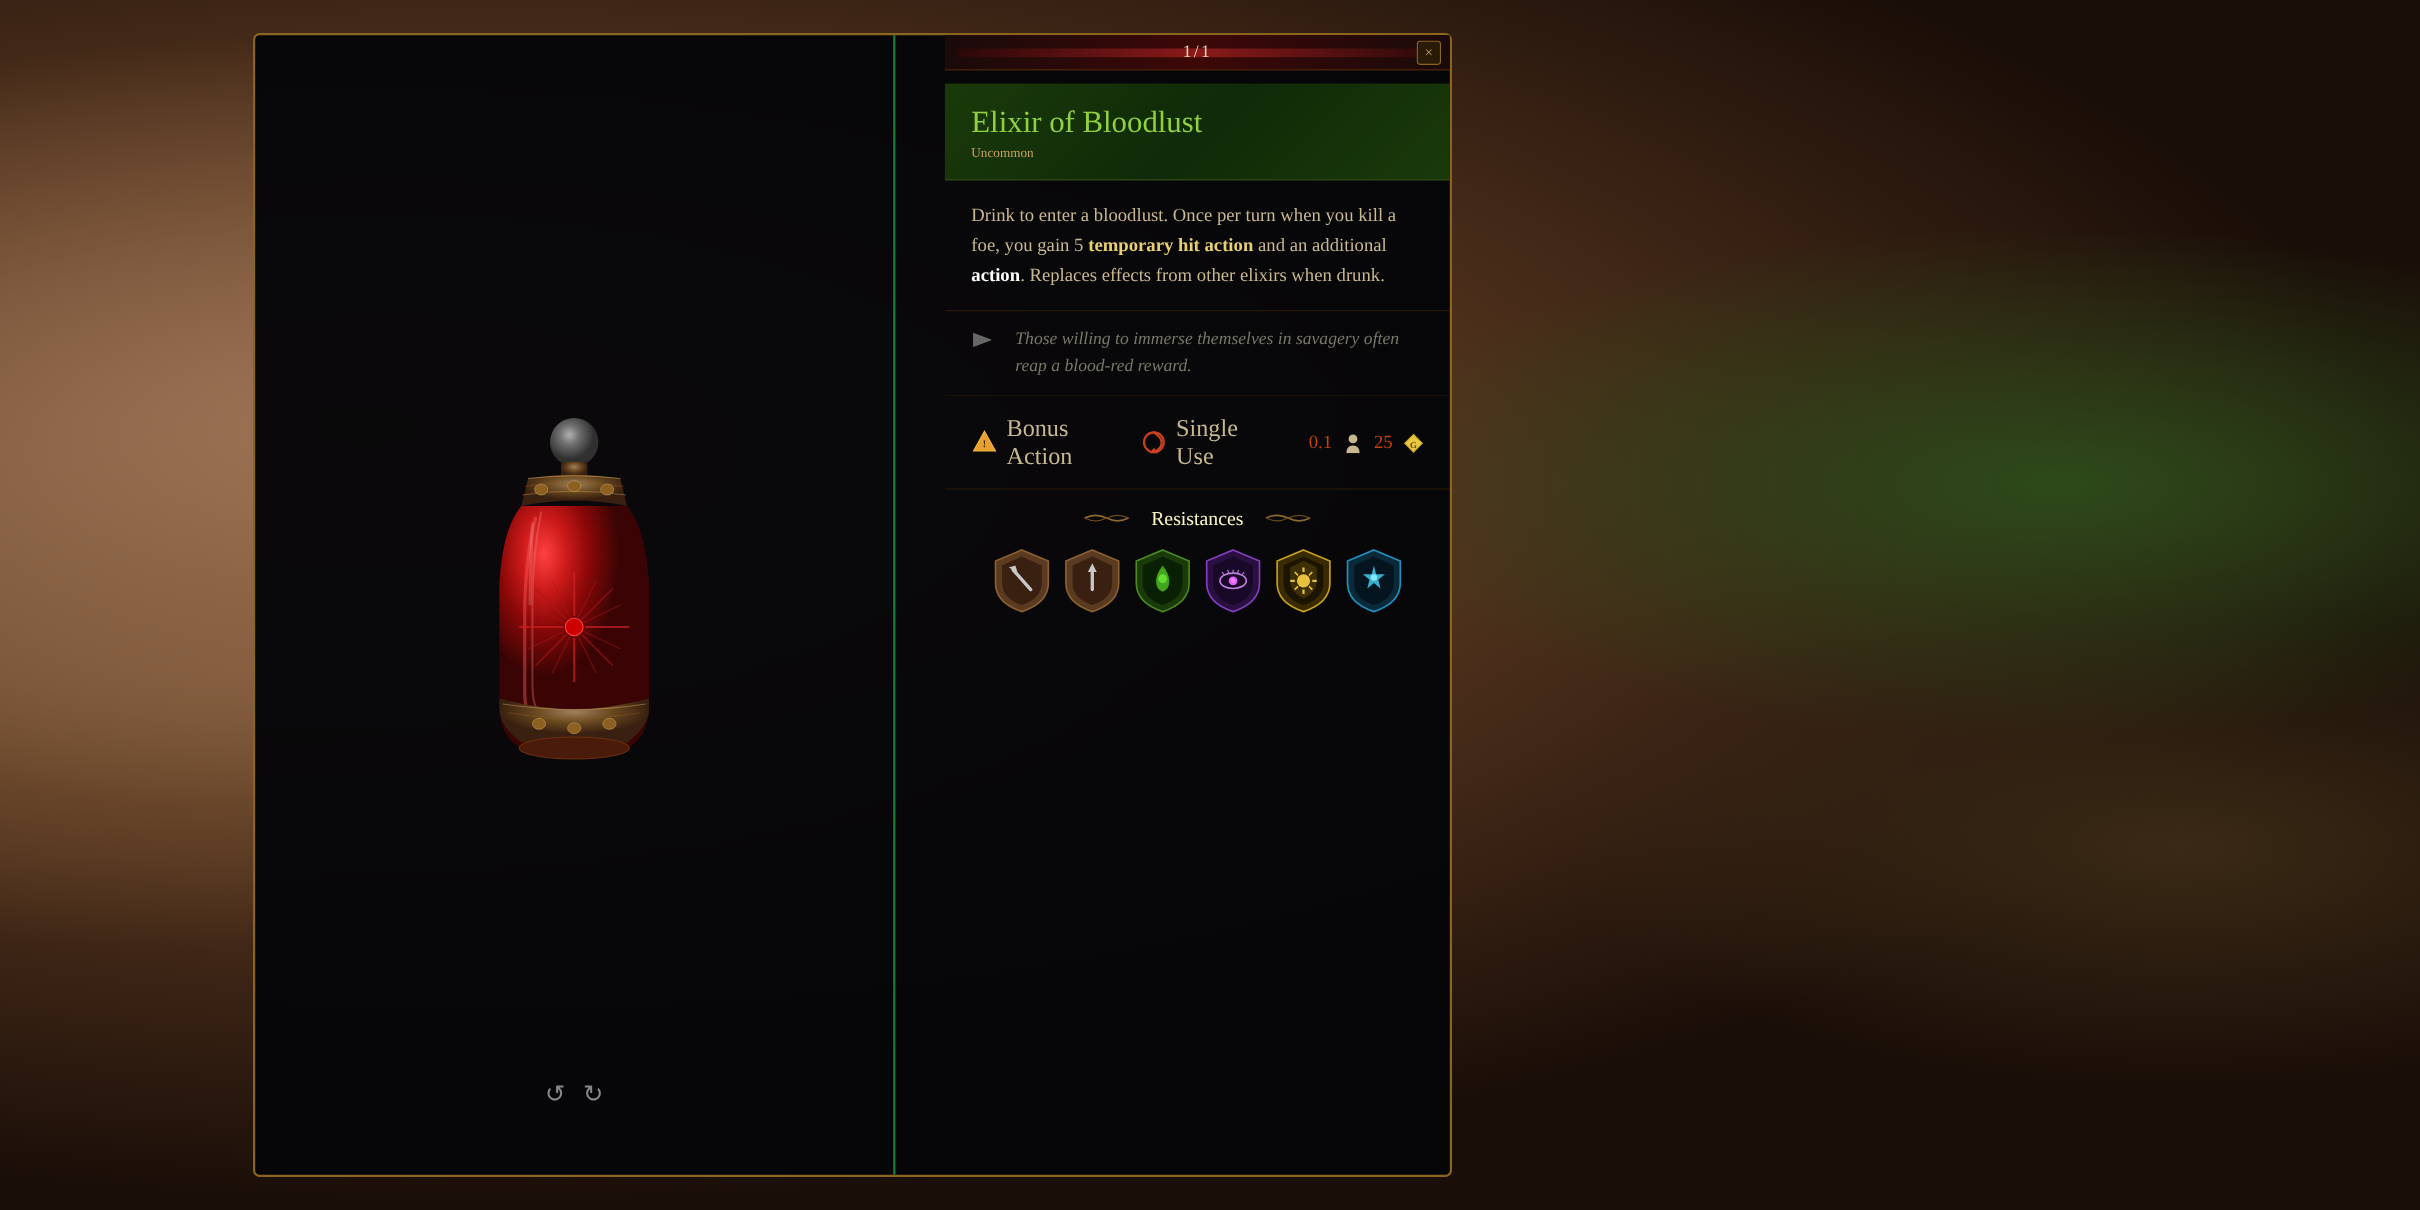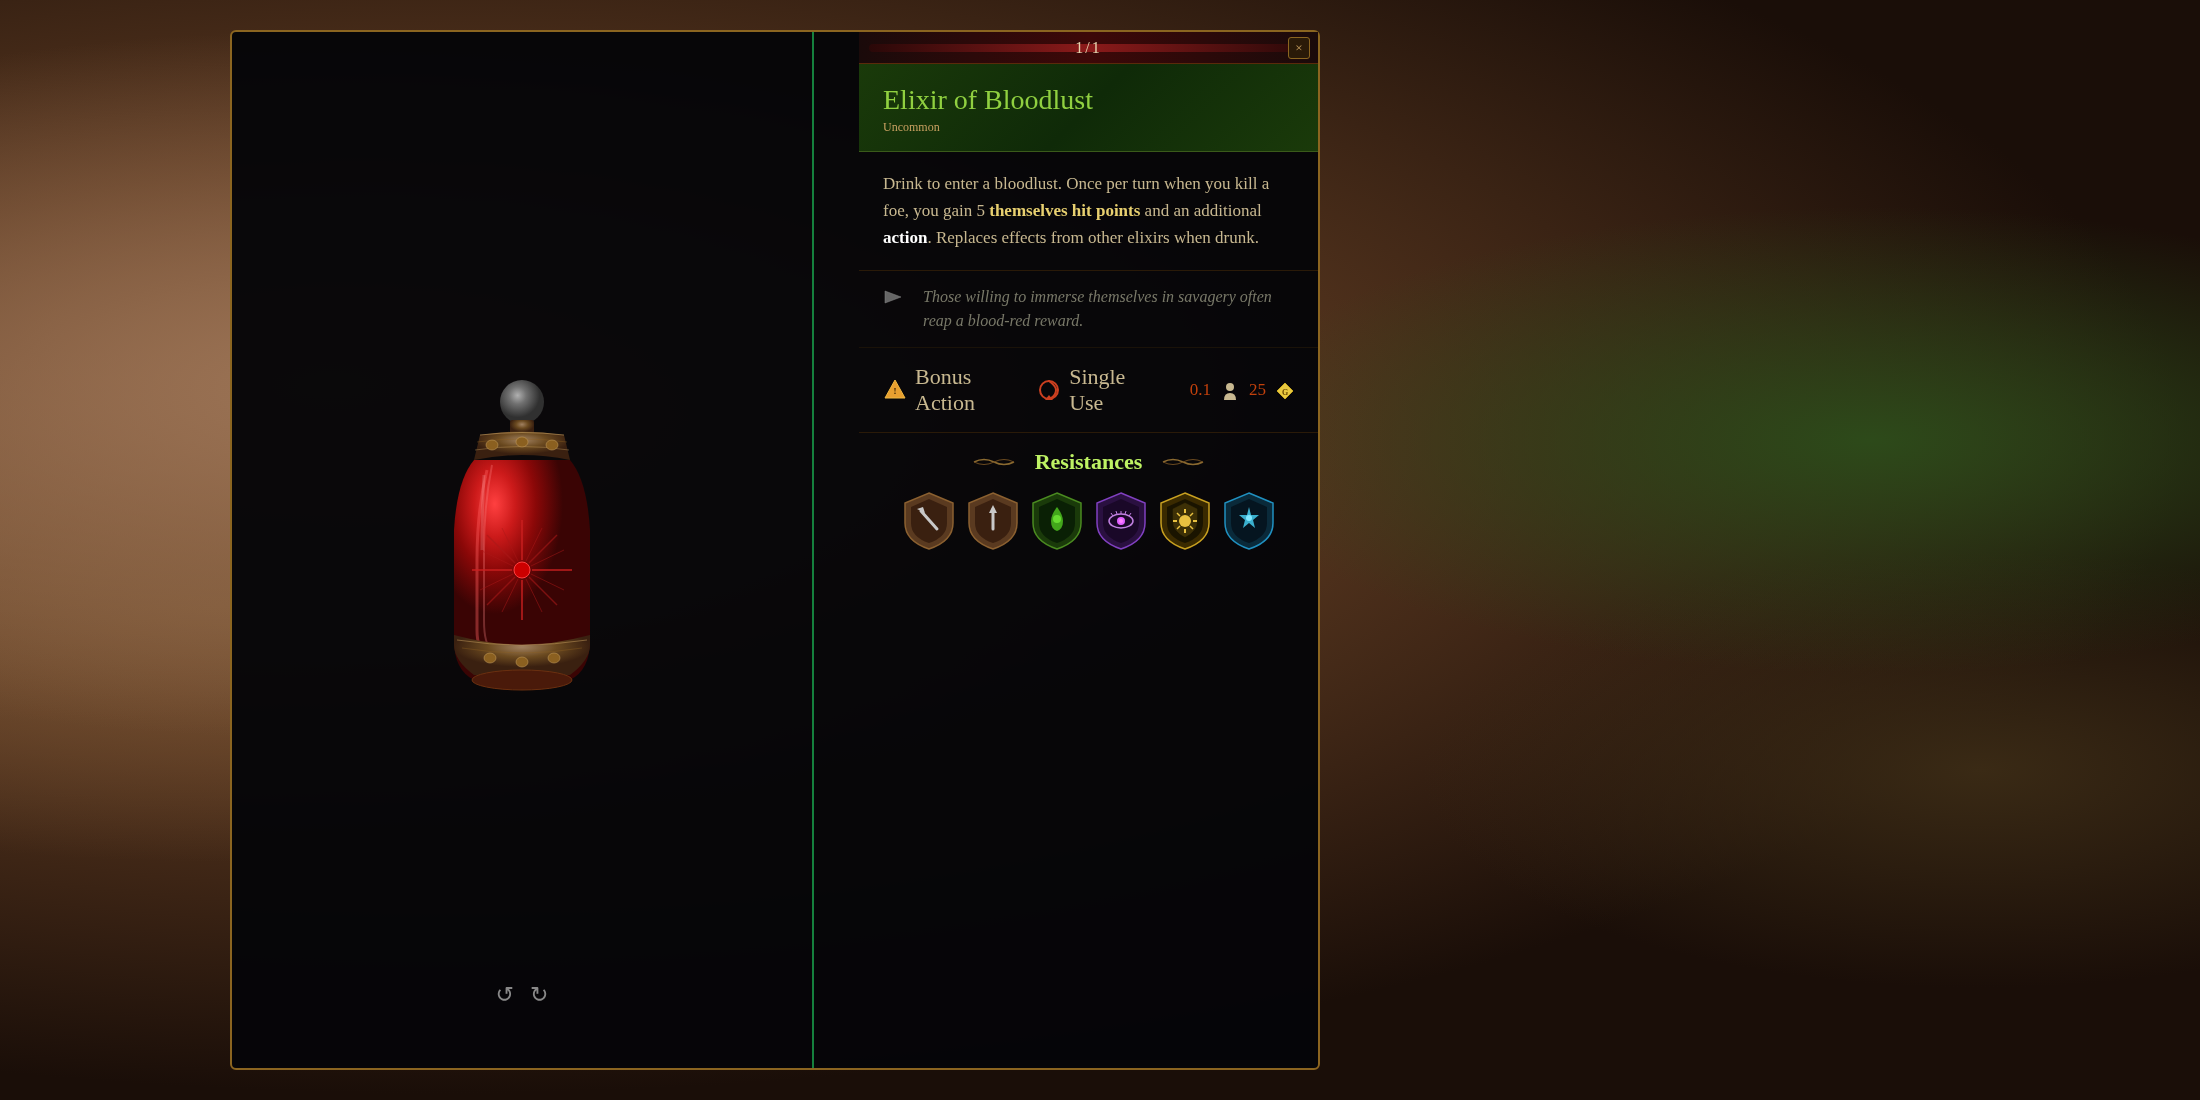--- a/index.html
+++ b/index.html
@@ -136,20 +136,21 @@
       font-size: 13px;
       cursor: pointer;
       z-index: 2;
     }
 
     
     .item-header {
       background: linear-gradient(135deg, #1a3a0a 0%, #0f2a08 50%, #1a3a0a 100%);
       padding: 20px 24px 16px;
       border-bottom: 1px solid #3a5a1a;
+      margin-top: 12px;
     }
 
     .item-name {
       font-size: 28px;
       color: #90d040;
       font-family: Georgia, serif;
       font-weight: normal;
       margin-bottom: 4px;
     }
 
@@ -264,24 +265,23 @@
 
     .resistances-header {
       display: flex;
       align-items: center;
       justify-content: center;
       gap: 16px;
       margin-bottom: 16px;
     }
 
     .resistances-title {
-      color: #bef264;
-      font-size: 22px;
-      font-family: Georgia, serif;
-      font-weight: bold;
+      color: #fef9c3;
+      font-size: 18px;
+      font-family: Georgia, serif;
     }
 
     .resistance-icons {
       display: flex;
       align-items: center;
       justify-content: center;
       gap: 12px;
     }
 
     .resistance-badge {
@@ -401,21 +401,21 @@
       <div class="close-btn">×</div>
     </div>
 
     <div class="item-header">
       <div class="item-name">Elixir of Bloodlust</div>
       <div class="item-rarity">Uncommon</div>
     </div>
 
     <div class="item-description">
       <div class="item-desc-text">
-        <span>Drink to enter a bloodlust. Once per turn when you kill a foe, you gain 5 </span><span class="highlight-gold">themselves hit points</span><span> and an additional </span><span class="highlight-white">action</span><span>. Replaces effects from other elixirs when drunk.</span>
+        <span>Drink to enter a bloodlust. Once per turn when you kill a foe, you gain 5 </span><span class="highlight-gold">temporary hit action</span><span> and an additional </span><span class="highlight-white">action</span><span>. Replaces effects from other elixirs when drunk.</span>
       </div>
     </div>
 
 
     <div class="flavor-text">
 
       <div style="display:flex; align-items:flex-start; gap:20px;">
         <svg width="20" height="20" viewBox="0 0 20 20" style="margin-top:2px; flex-shrink:0;">
           <polygon points="2,4 18,10 2,16" fill="#666" stroke="#888" stroke-width="0.5"></polygon>
         </svg>

